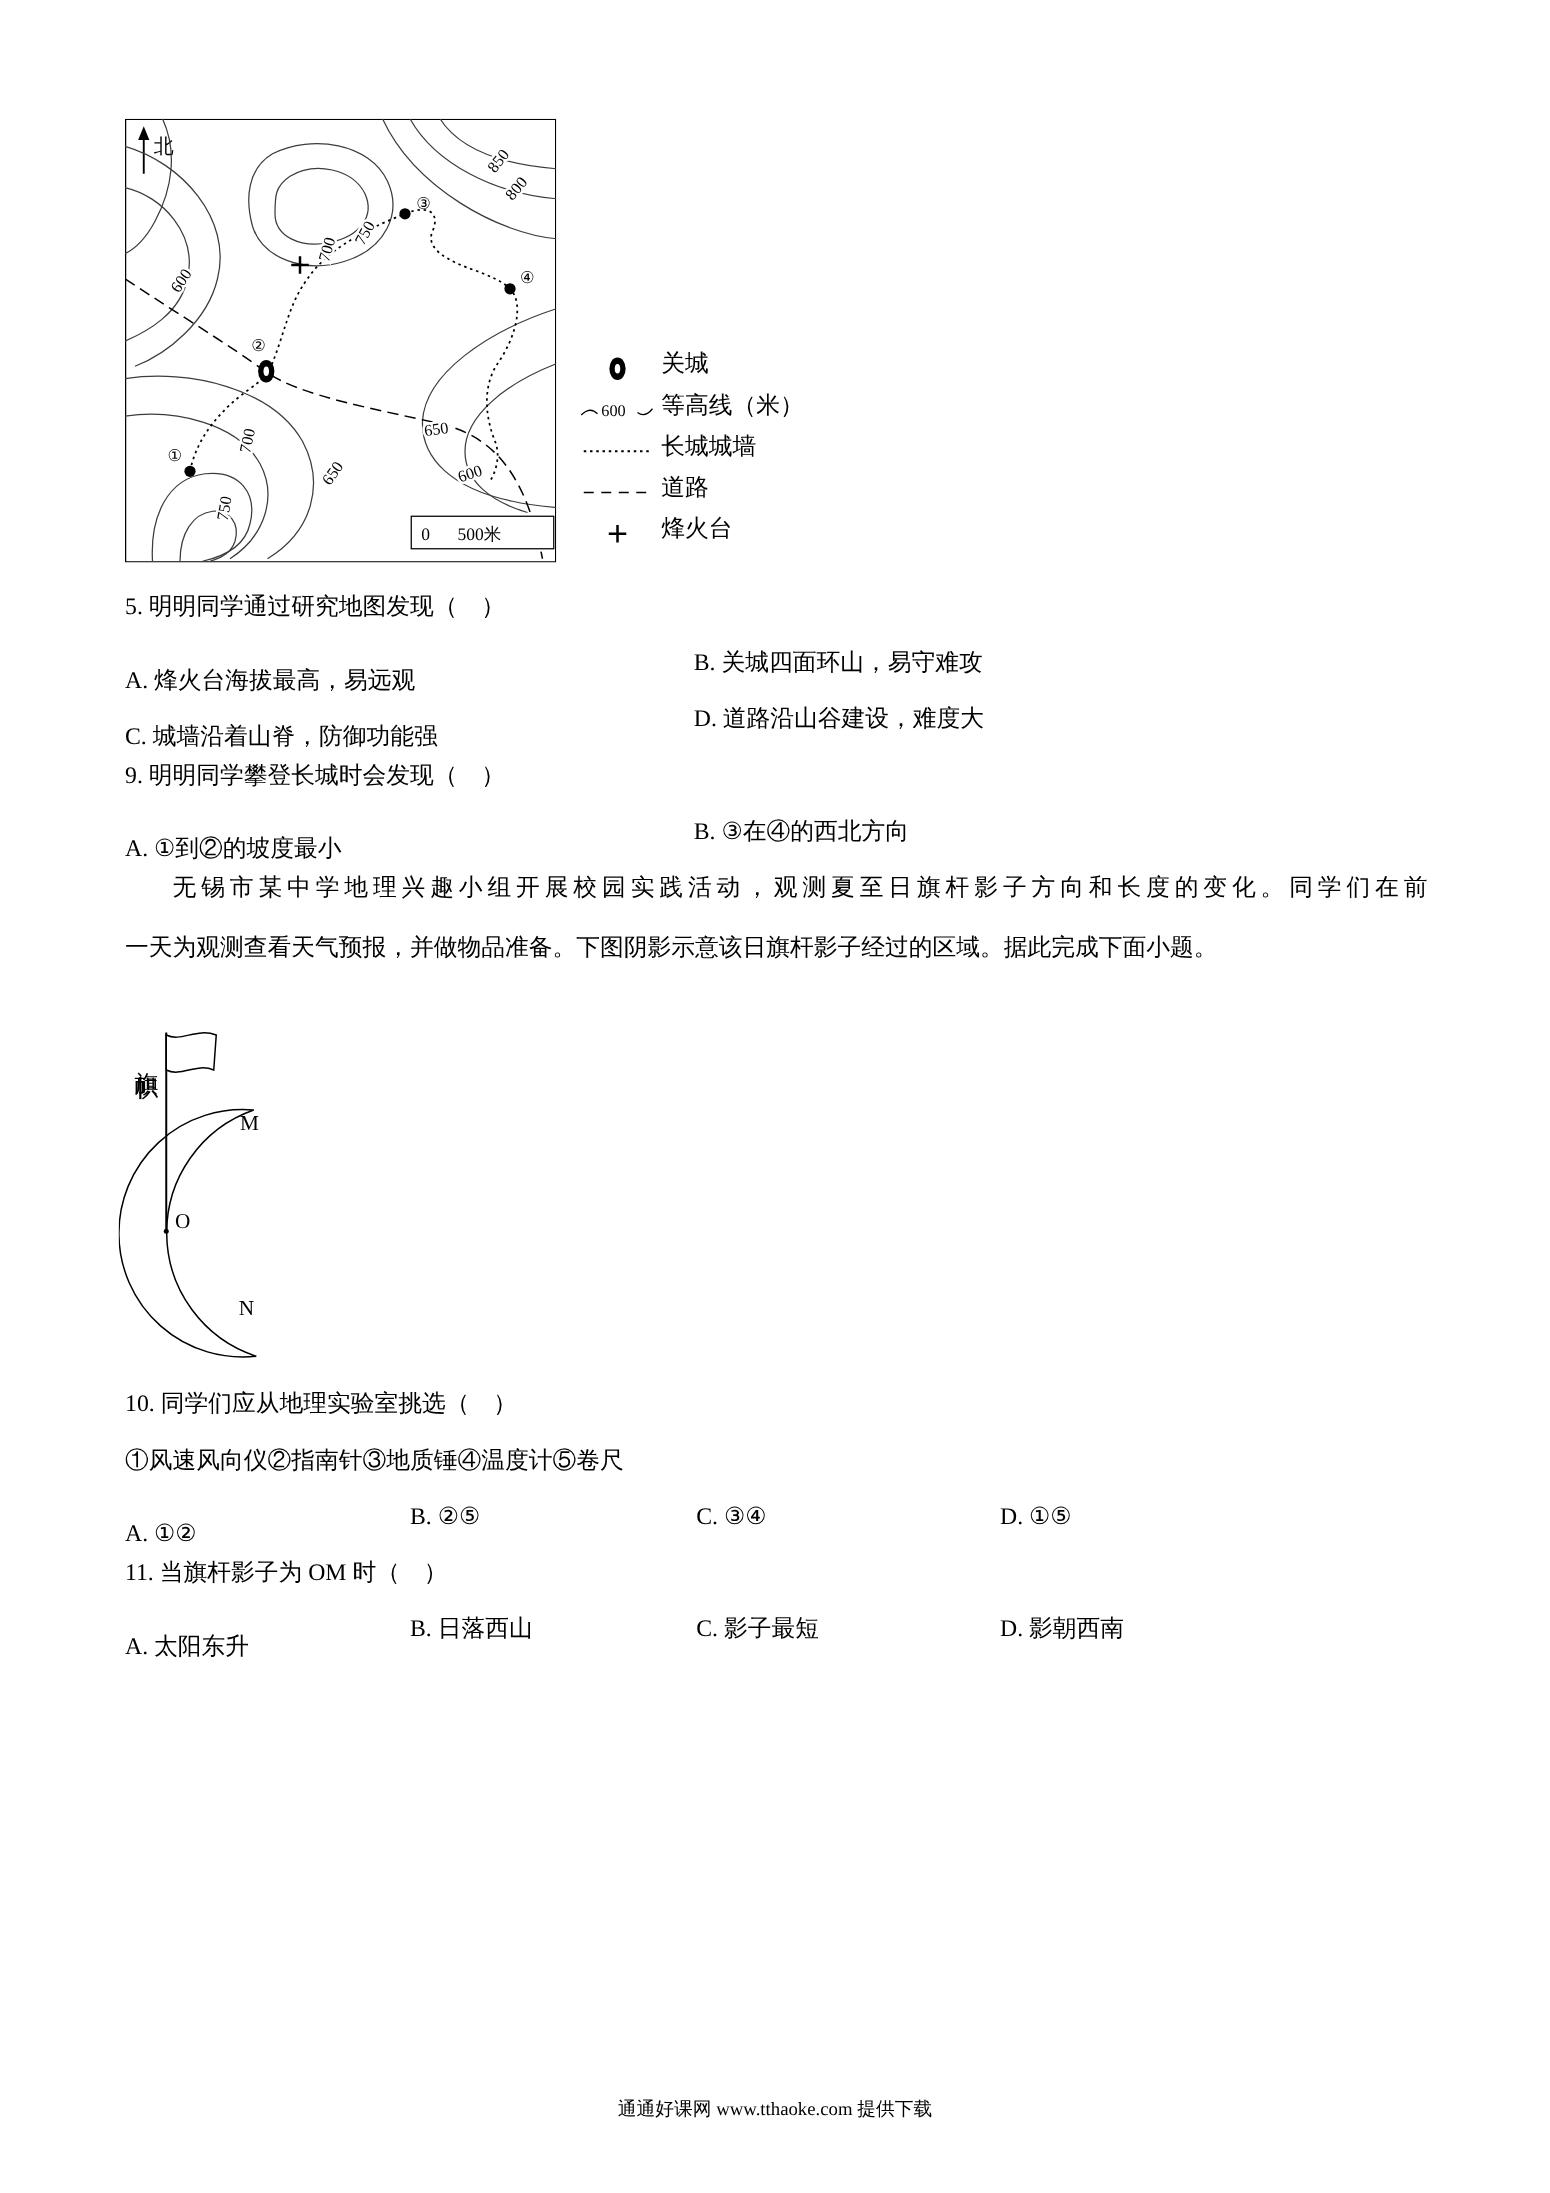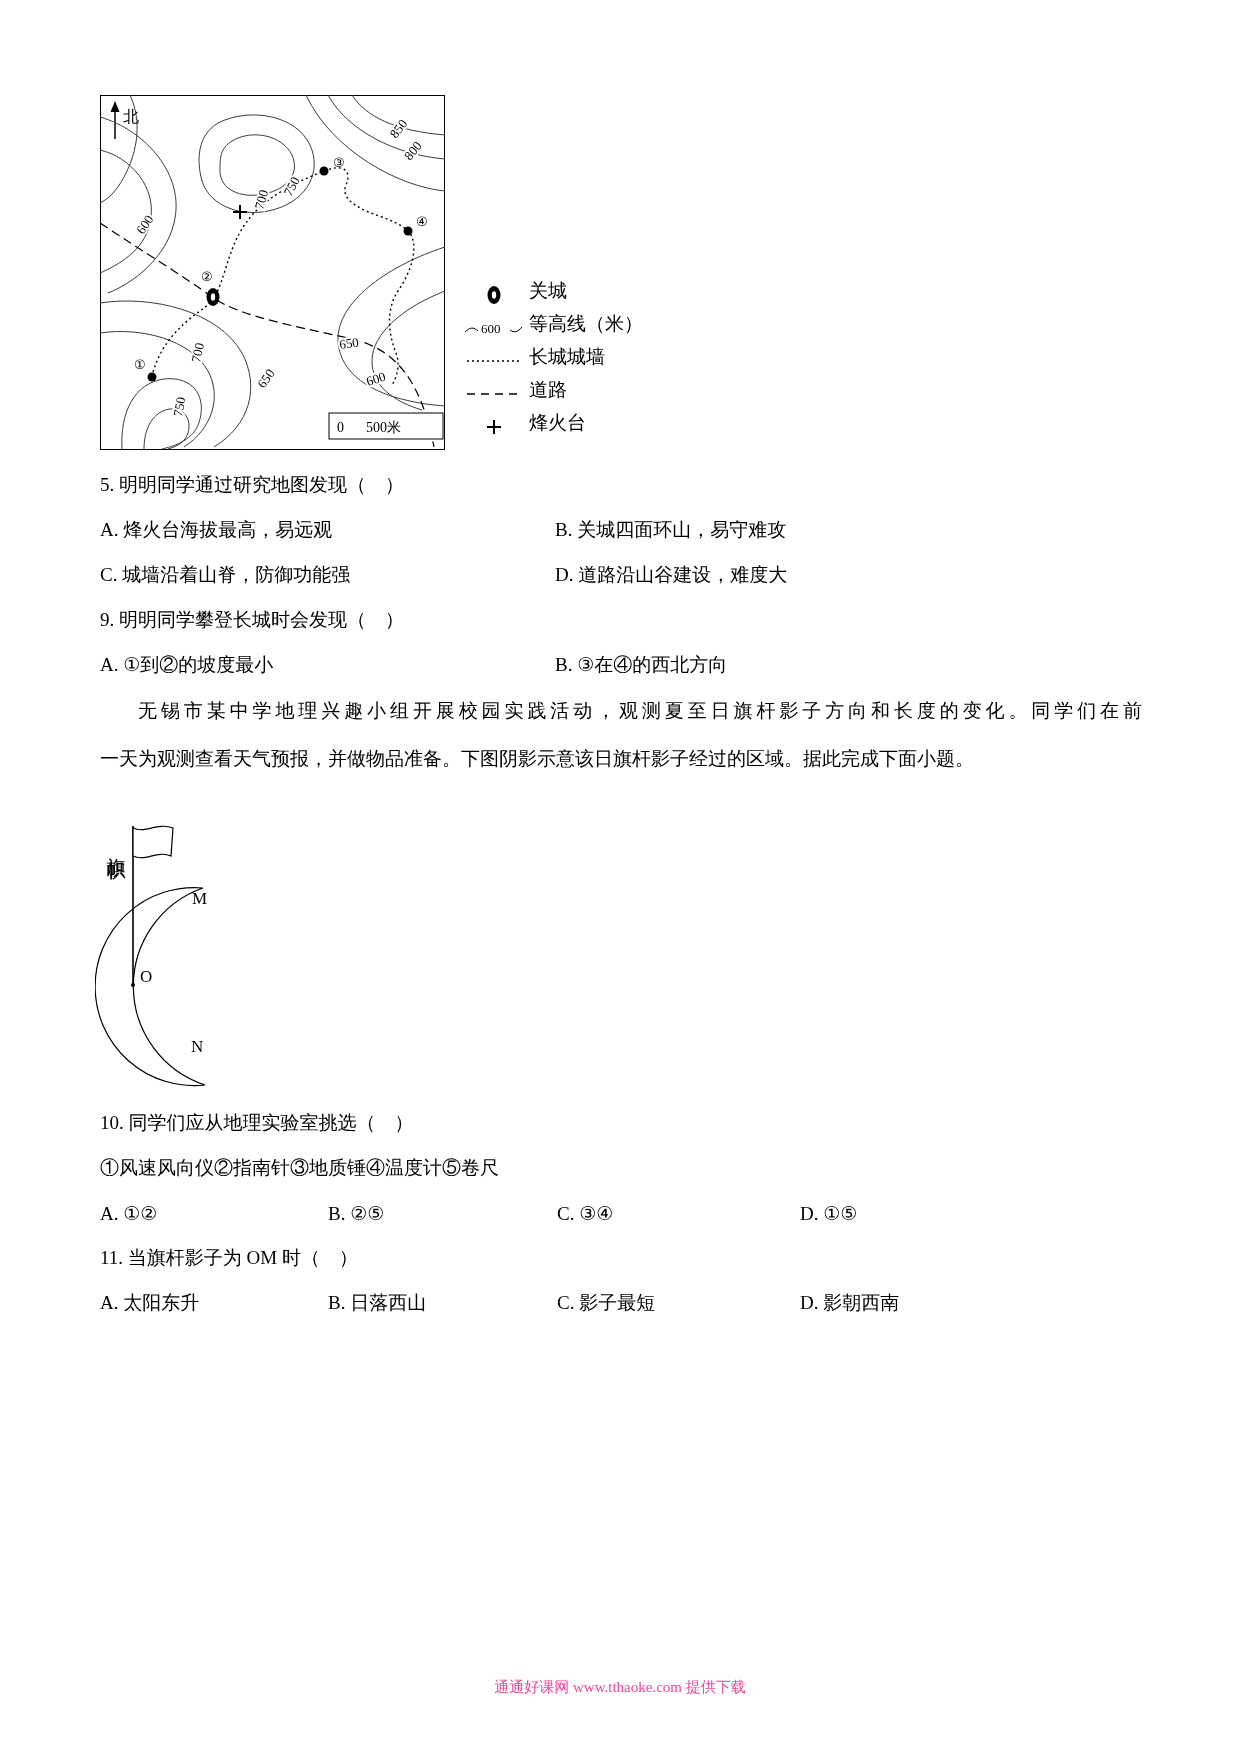--- a/index.html
+++ b/index.html
@@ -13,29 +13,29 @@
   .map-figure { top:95px; left:100px; }
   .legend { top:278px; left:463px; }
   .legend-row { display:flex; height:33px; }
   .legend-sym { width:62px; display:flex; justify-content:center; align-items:center; }
   .legend-label { margin-left:4px; white-space:nowrap; }
   .content-a { top:462px; left:100px; width:1042px; }
   .content-b { top:1100px; left:100px; width:1042px; }
   .line { height:45px; display:flex; align-items:center; white-space:nowrap; }
   .row { position:relative; height:45px; }
   .row span { position:absolute; top:50%; transform:translateY(-50%); white-space:nowrap; }
-  .c1 { left:0; } .c2 { left:228px; } .c3 { left:457px; } .c4 { left:700px; }
+  .c1 { left:0;margin-top:14px; } .c2 { left:228px; } .c3 { left:457px; } .c4 { left:700px; }
   .cB { left:455px; }
   .p-just { display:block; line-height:48px; text-align:justify; text-align-last:justify; white-space:nowrap; }
   .p-norm { display:block; line-height:48px; white-space:nowrap; }
   .indent { text-indent:2em; }
   .flag-figure { top:820px; left:95px; width:230px; height:290px; }
   .flag-label { position:absolute; left:8px; top:22px; writing-mode:vertical-rl;
                 font-size:19px; letter-spacing:4px; }
-  .footer { top:1678px; left:0; width:1240px; text-align:center; font-size:15px; color:#ec4899; }
+  .footer { top:1678px; left:0; width:1240px; text-align:center; font-size:15px; color:#000000; }
   svg text { font-family:"Liberation Serif","DejaVu Serif",serif; }
 </style>
 </head>
 <body>
 
 <div class="page">
 
   <div class="abs map-figure">
     <svg width="345" height="355" viewBox="0 0 345 355">
       <rect x="0.5" y="0.5" width="344" height="354" fill="#ffffff" stroke="#000"></rect>

